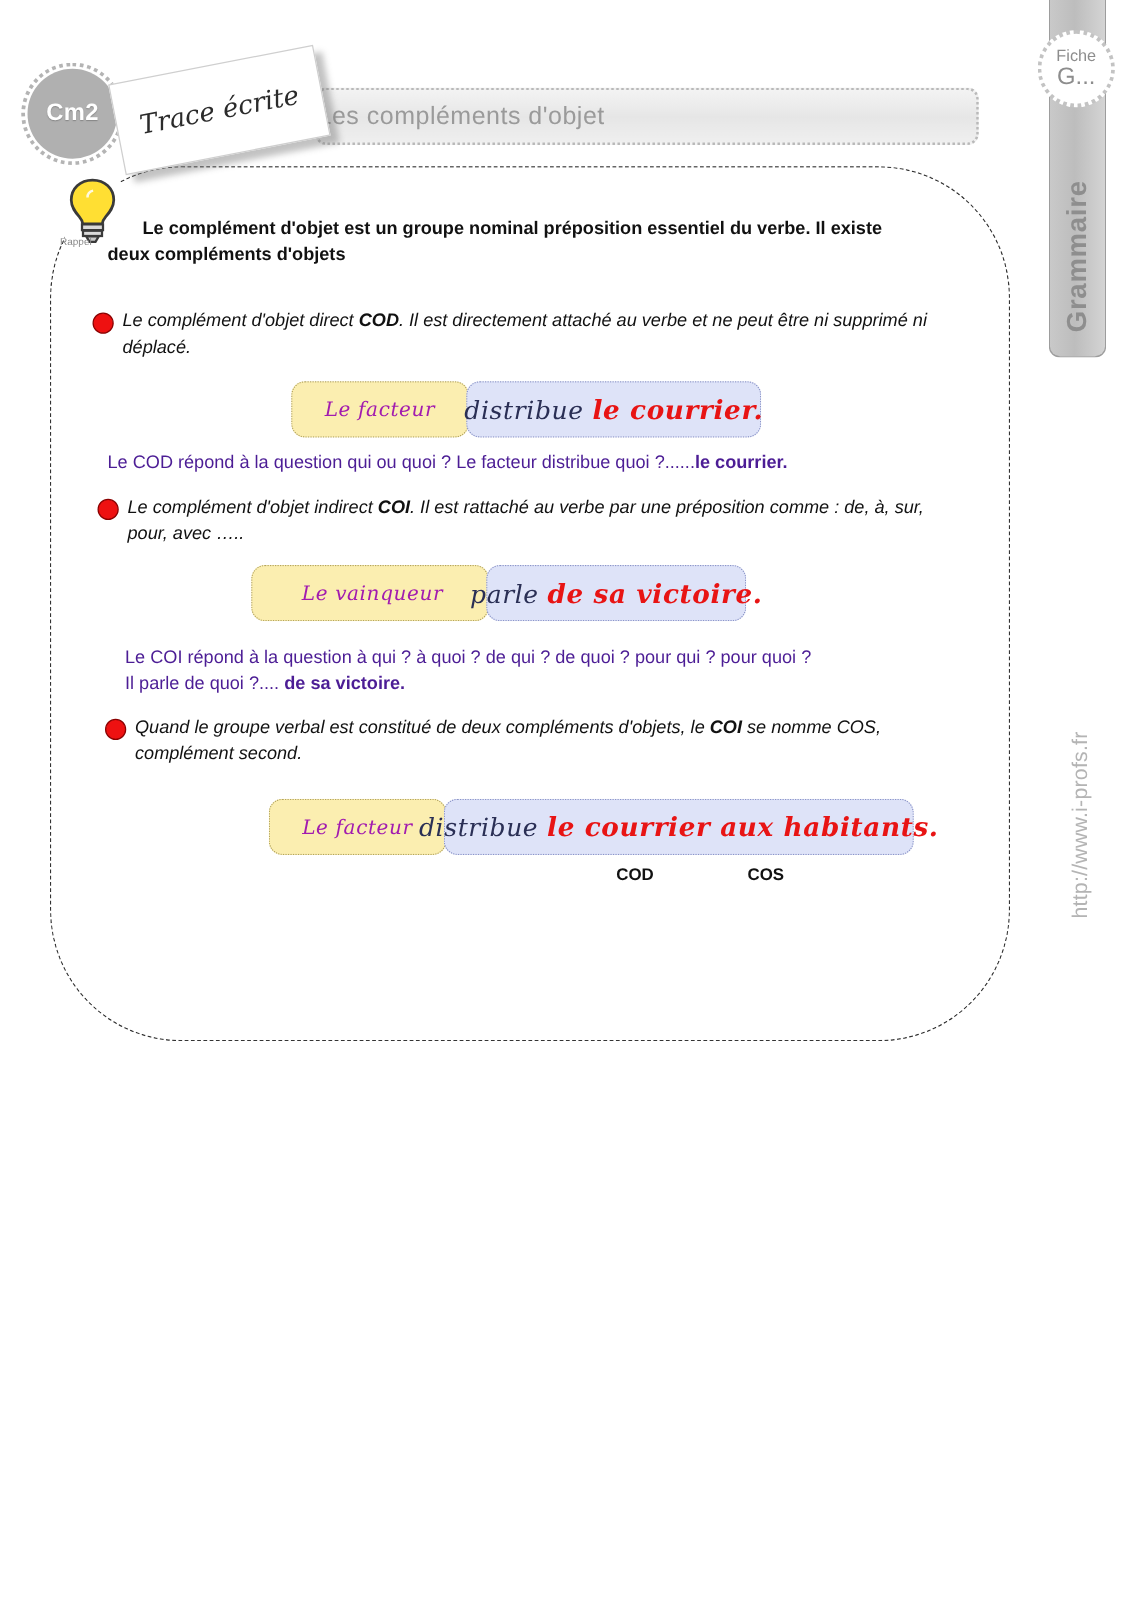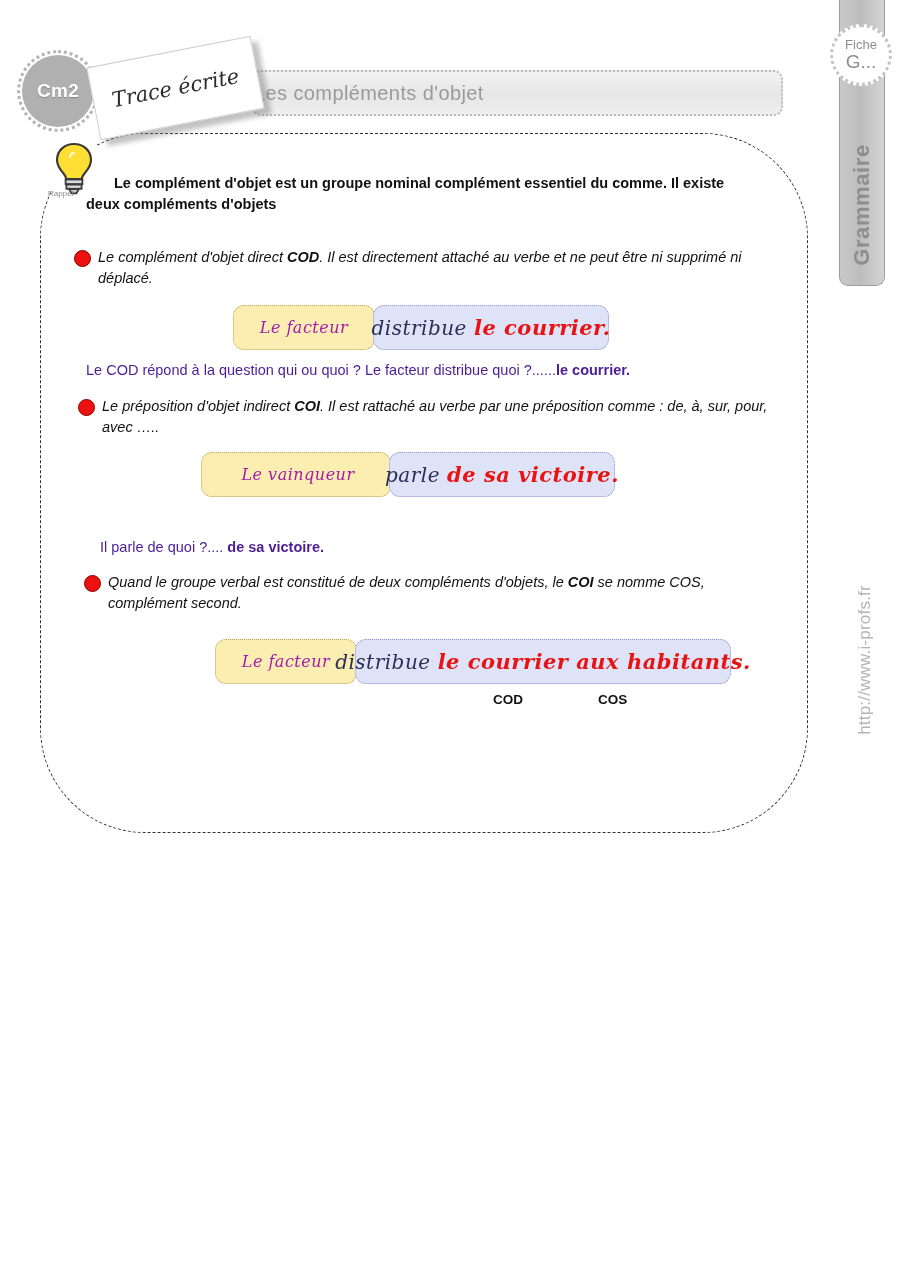--- a/index.html
+++ b/index.html
@@ -269,21 +269,21 @@
     <rect x="13.6" y="39.5" width="16.8" height="4.6" fill="#d9d9d9" stroke="#3a3a3a" stroke-width="1.8"></rect>
     <rect x="14.4" y="44.6" width="15.2" height="4.2" fill="#d9d9d9" stroke="#3a3a3a" stroke-width="1.8"></rect>
     <path d="M17 49 h10 l-2.6 4.4 h-4.8 z" fill="#c9c9c9" stroke="#3a3a3a" stroke-width="1.8"></path>
   </svg>
 </div>
 <div class="bulb-caption">Rappel</div>
 
 <div class="content">
 
   <div class="intro">
-    <span class="indent"></span><span>Le complément d'objet est un groupe nominal  complément essentiel du comme. Il existe</span><br>
+    <span class="indent"></span><span>Le complément d'objet est un groupe nominal  préposition essentiel du verbe. Il existe</span><br>
     <span>deux compléments d'objets</span>
   </div>
 
   <div class="bullet-row" style="left:74px; top:247px; width:700px;">
     <span class="dot"></span>
     <span class="bullet-text"><span>Le complément d'objet direct </span><b>COD</b><span>. Il est directement attaché au verbe et ne peut être ni supprimé ni déplacé.</span></span>
   </div>
 
   <div class="example" style="left:233px; top:305px;">
     <div class="ex-box ex-subject" style="width:142px; height:45px;">
@@ -294,35 +294,35 @@
       <span class="cursive obj">le courrier.</span>
     </div>
   </div>
 
   <div class="note" style="left:86px; top:360px; width:700px;">
     <span>Le COD répond à la question qui ou quoi ? Le facteur distribue quoi ?......</span><b>le courrier.</b>
   </div>
 
   <div class="bullet-row" style="left:78px; top:396px; width:690px;">
     <span class="dot"></span>
-    <span class="bullet-text"><span>Le préposition d'objet indirect </span><b>COI</b><span>. Il est rattaché au verbe par une préposition comme : de, à, sur, pour, avec …..</span></span>
+    <span class="bullet-text"><span>Le complément d'objet indirect </span><b>COI</b><span>. Il est rattaché au verbe par une préposition comme : de, à, sur, pour, avec …..</span></span>
   </div>
 
   <div class="example" style="left:201px; top:452px;">
     <div class="ex-box ex-subject" style="width:190px; height:45px;padding-left:20px;">
       <span class="cursive subj">Le vainqueur</span>
     </div>
-    <div class="ex-box ex-predicate" style="width:226px; height:45px; margin-left:-2px;">
+    <div class="ex-box ex-predicate" style="width:208px; height:45px; margin-left:-2px;">
       <span class="cursive verb">parle</span>
       <span class="cursive obj">de sa victoire.</span>
     </div>
   </div>
 
   <div class="note" style="left:100px; top:516px; width:700px;">
-    <br>
+    <span>Le COI répond à la question à qui ? à quoi ?  de qui ? de quoi ? pour qui ?  pour quoi ?</span><br>
     <span>Il parle de quoi ?.... </span><b>de sa victoire.</b>
   </div>
 
   <div class="bullet-row" style="left:84px; top:572px; width:690px;">
     <span class="dot"></span>
     <span class="bullet-text"><span>Quand le groupe verbal est constitué de deux compléments d'objets, le  </span><b>COI</b><span> se nomme COS, complément second.</span></span>
   </div>
 
   <div class="example" style="left:215px; top:639px;">
     <div class="ex-box ex-subject" style="width:142px; height:45px;">

